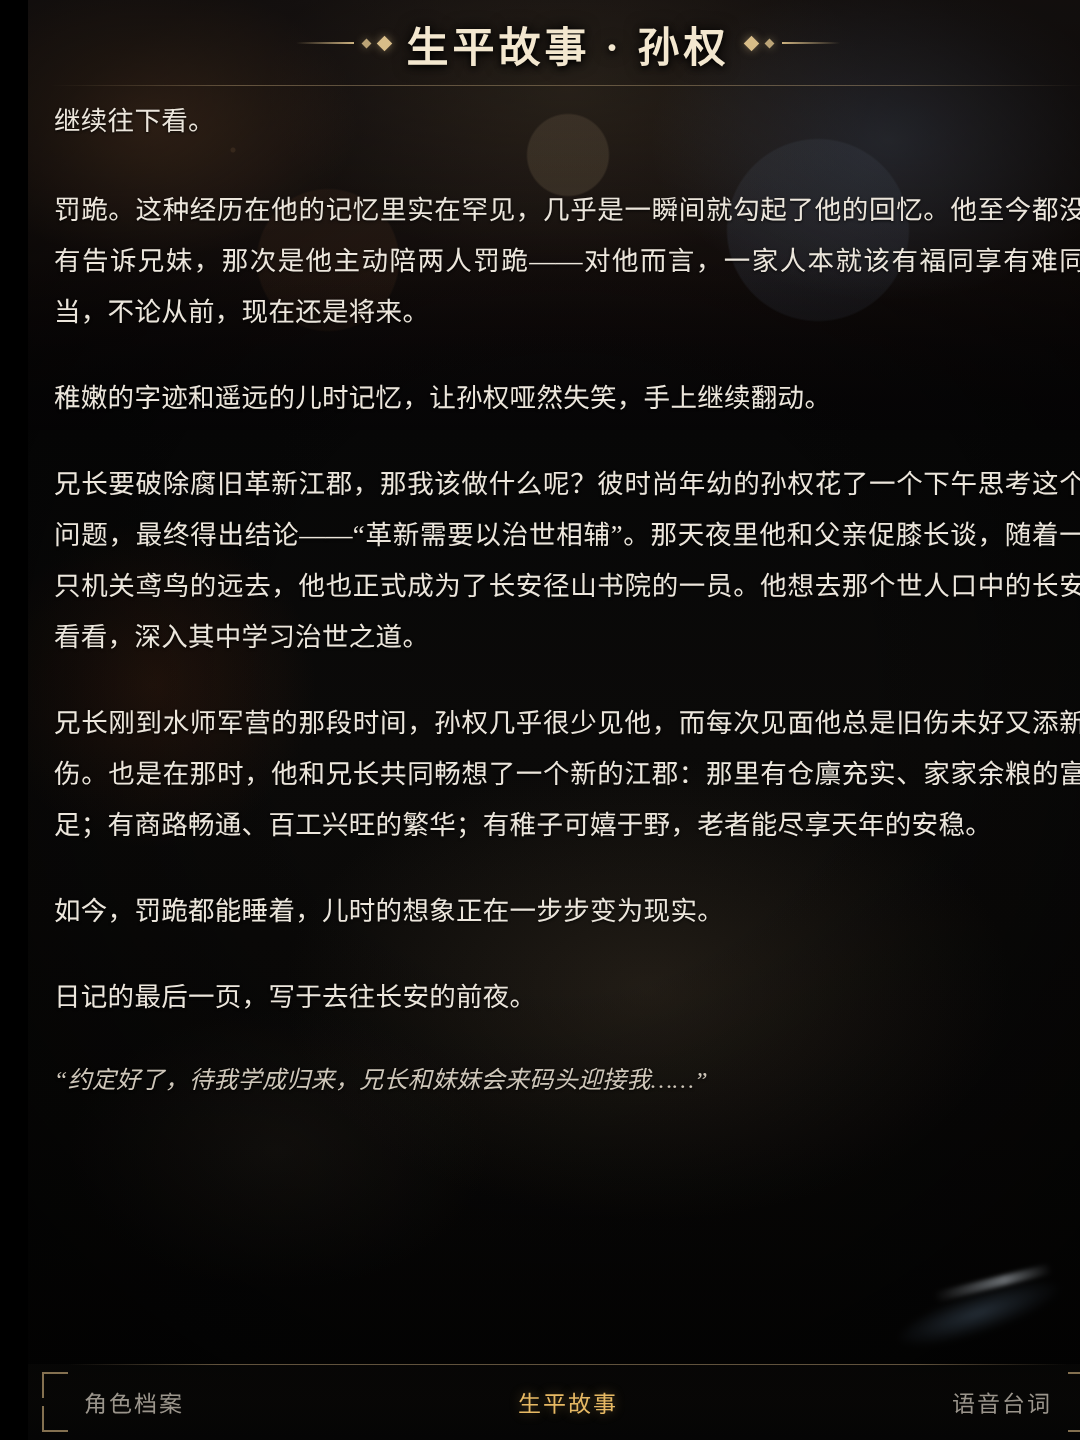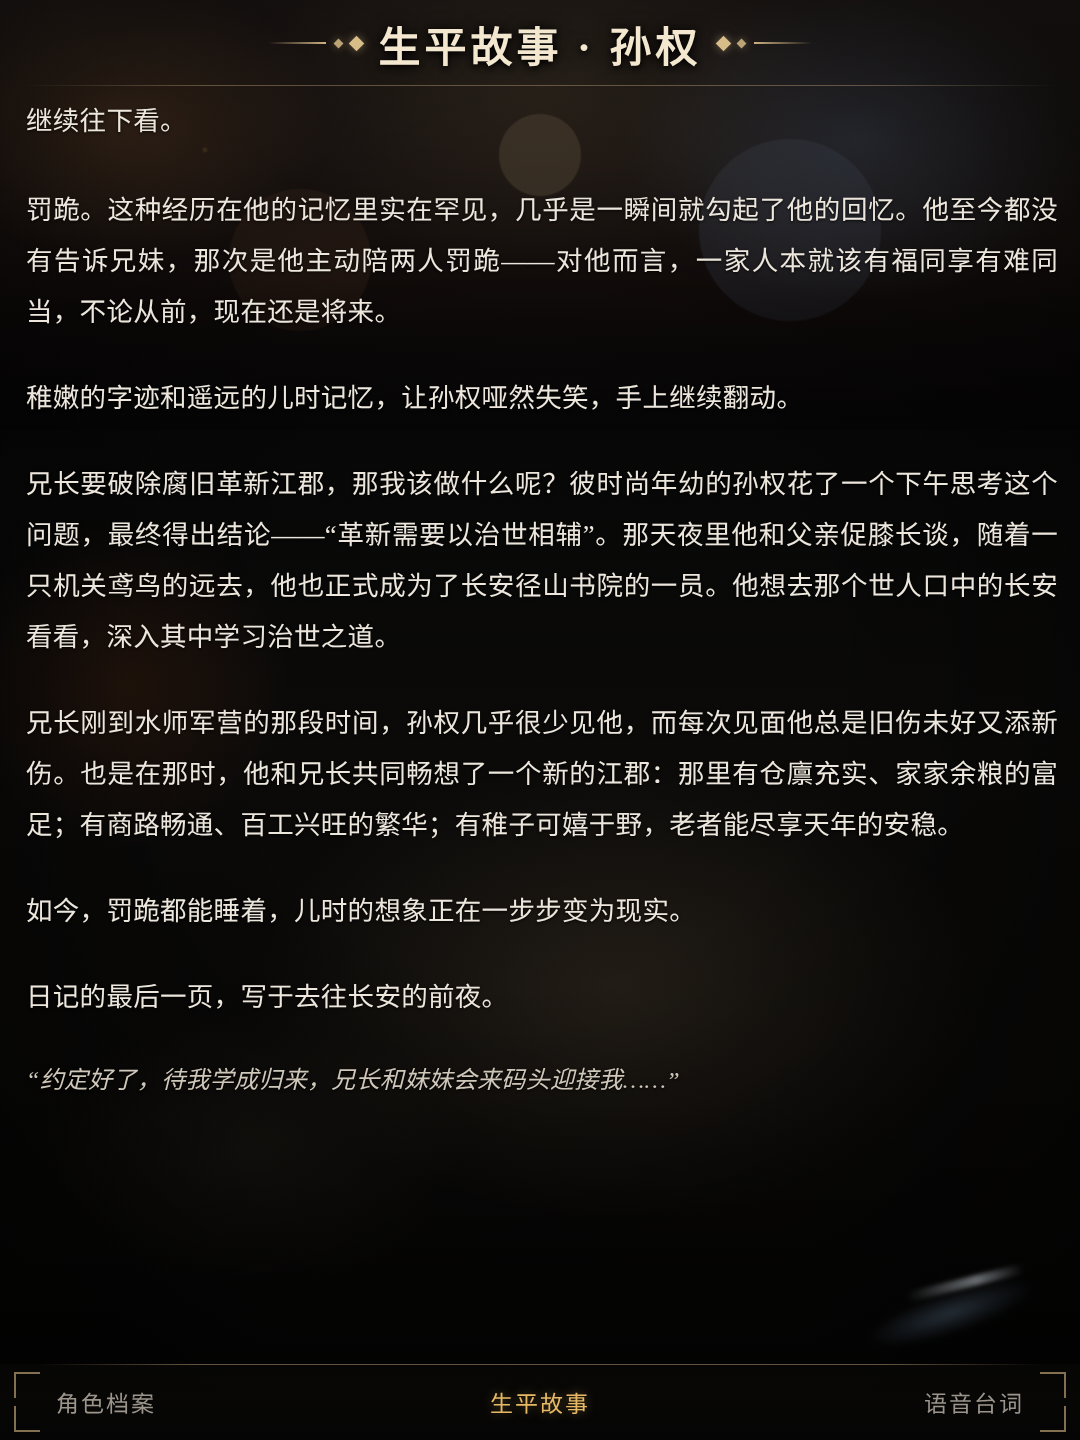--- a/index.html
+++ b/index.html
@@ -15,20 +15,21 @@
     color: #e8e2d8;
     position: relative;
   }
 
   
   .page {
     position: absolute;
     inset: 0;
     background: #7f1d1d;
     overflow: hidden;
+    margin-left: 28px;
   }
   .bg-art {
     position: absolute;
     left: 0; top: 0;
     width: 1080px; height: 430px;
     background:
       radial-gradient(ellipse 300px 200px at 120px 120px, rgba(180,120,70,0.35), rgba(0,0,0,0) 70%),
       radial-gradient(ellipse 340px 230px at 860px 140px, rgba(120,150,190,0.30), rgba(0,0,0,0) 70%),
       radial-gradient(ellipse 420px 240px at 540px 90px, rgba(150,130,90,0.22), rgba(0,0,0,0) 72%),
       linear-gradient(180deg, #23201d 0%, #171512 45%, #0a0908 82%, #050505 100%);

